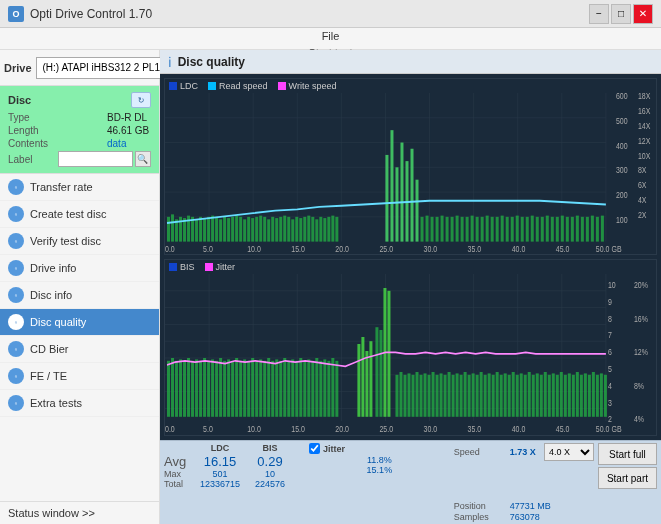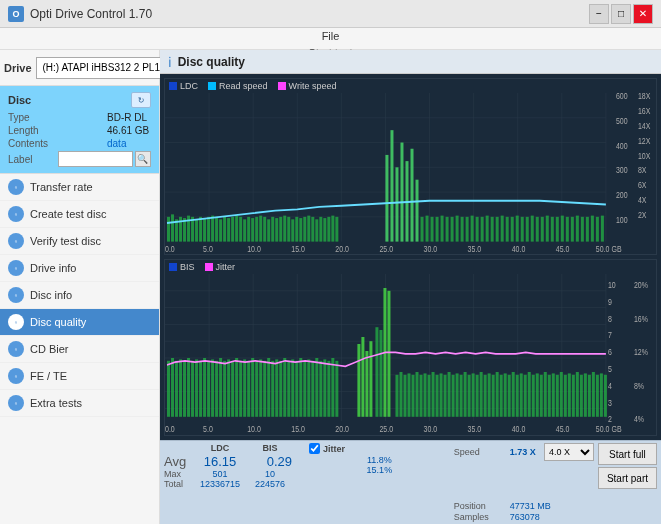--- a/index.html
+++ b/index.html
@@ -24,21 +24,21 @@
     
     #sidebar { width: 160px; background: #f5f5f5; border-right: 1px solid #ddd; display: flex; flex-direction: column; flex-shrink: 0; }
     
     
     #drive-section { padding: 4px; border-bottom: 1px solid #ddd; display: flex; align-items: center; gap: 4px; height: 36px; }
     #drive-label { font-size: 11px; font-weight: bold; color: #333; white-space: nowrap; }
     #drive-select { flex: 1; font-size: 10px; height: 22px; border: 1px solid #aaa; background: white; padding: 1px 2px; }
     #drive-eject { width: 24px; height: 22px; background: #e8e8e8; border: 1px solid #aaa; cursor: pointer; display: flex; align-items: center; justify-content: center; font-size: 10px; }
     
     
-    #disc-panel { padding: 6px 8px; border-bottom: 1px solid #ddd; background: #7dd3fc; }
+    #disc-panel { padding: 6px 8px; border-bottom: 1px solid #ddd; background: #86efac; }
     #disc-header { display: flex; align-items: center; justify-content: space-between; margin-bottom: 4px; }
     #disc-title { font-size: 11px; font-weight: bold; color: #333; }
     .disc-row { display: flex; font-size: 10px; margin-bottom: 2px; color: #333; }
     .disc-key { width: 55px; color: #555; }
     .disc-val { color: #222; padding-left: 44px; }
     .disc-val-blue { color: #0066cc; }
     #label-row { display: flex; align-items: center; margin-top: 2px; }
     #label-key { font-size: 10px; color: #555; width: 55px; }
     #label-input { width: 75px; height: 16px; border: 1px solid #aaa; font-size: 10px; padding: 0 2px; }
     #label-btn { width: 18px; height: 16px; background: #e8e8e8; border: 1px solid #aaa; margin-left: 2px; cursor: pointer; display: flex; align-items: center; justify-content: center; font-size: 9px; }
@@ -169,20 +169,23 @@
     </div>
     <div class="nav-item">
       <div class="nav-icon nav-icon-blue">◦</div>
       <span>FE / TE</span>
     </div>
     <div class="nav-item">
       <div class="nav-icon nav-icon-blue">◦</div>
       <span>Extra tests</span>
     </div>
 
+    <div id="status-window">
+      <span>Status window &gt;&gt;</span>
+    </div>
 
   </div>
 
   <div id="content">
 
     <div id="quality-header">
       <span id="quality-icon">ℹ</span>
       <span id="quality-title">Disc quality</span>
     </div>
 
@@ -526,21 +529,21 @@
 
       <div style="flex:1;">
         <div style="display:flex;gap:2px;font-size:9px;color:#444;padding-bottom:1px;font-weight:bold;">
           <span style="width:28px;"></span>
           <span style="width:52px;text-align:center;">LDC</span>
           <span style="width:44px;text-align:center;">BIS</span>
         </div>
         <div style="display:flex;gap:2px;font-size:13px;color:#333;">
           <span style="width:28px;color:#555;">Avg</span>
           <span style="width:52px;text-align:center;color:#0055aa;">16.15</span>
-          <span style="width:44px;text-align:right;color:#0055aa;">0.29</span>
+          <span style="width:44px;text-align:center;color:#0055aa;">0.29</span>
         </div>
         <div style="display:flex;gap:2px;font-size:9px;color:#333;">
           <span style="width:28px;color:#555;">Max</span>
           <span style="width:52px;text-align:center;color:#0055aa;">501</span>
           <span style="width:44px;text-align:center;color:#0055aa;">10</span>
         </div>
         <div style="display:flex;gap:2px;font-size:9px;color:#333;">
           <span style="width:28px;color:#555;">Total</span>
           <span style="width:52px;text-align:center;color:#0055aa;">12336715</span>
           <span style="width:44px;text-align:center;color:#0055aa;">224576</span>

